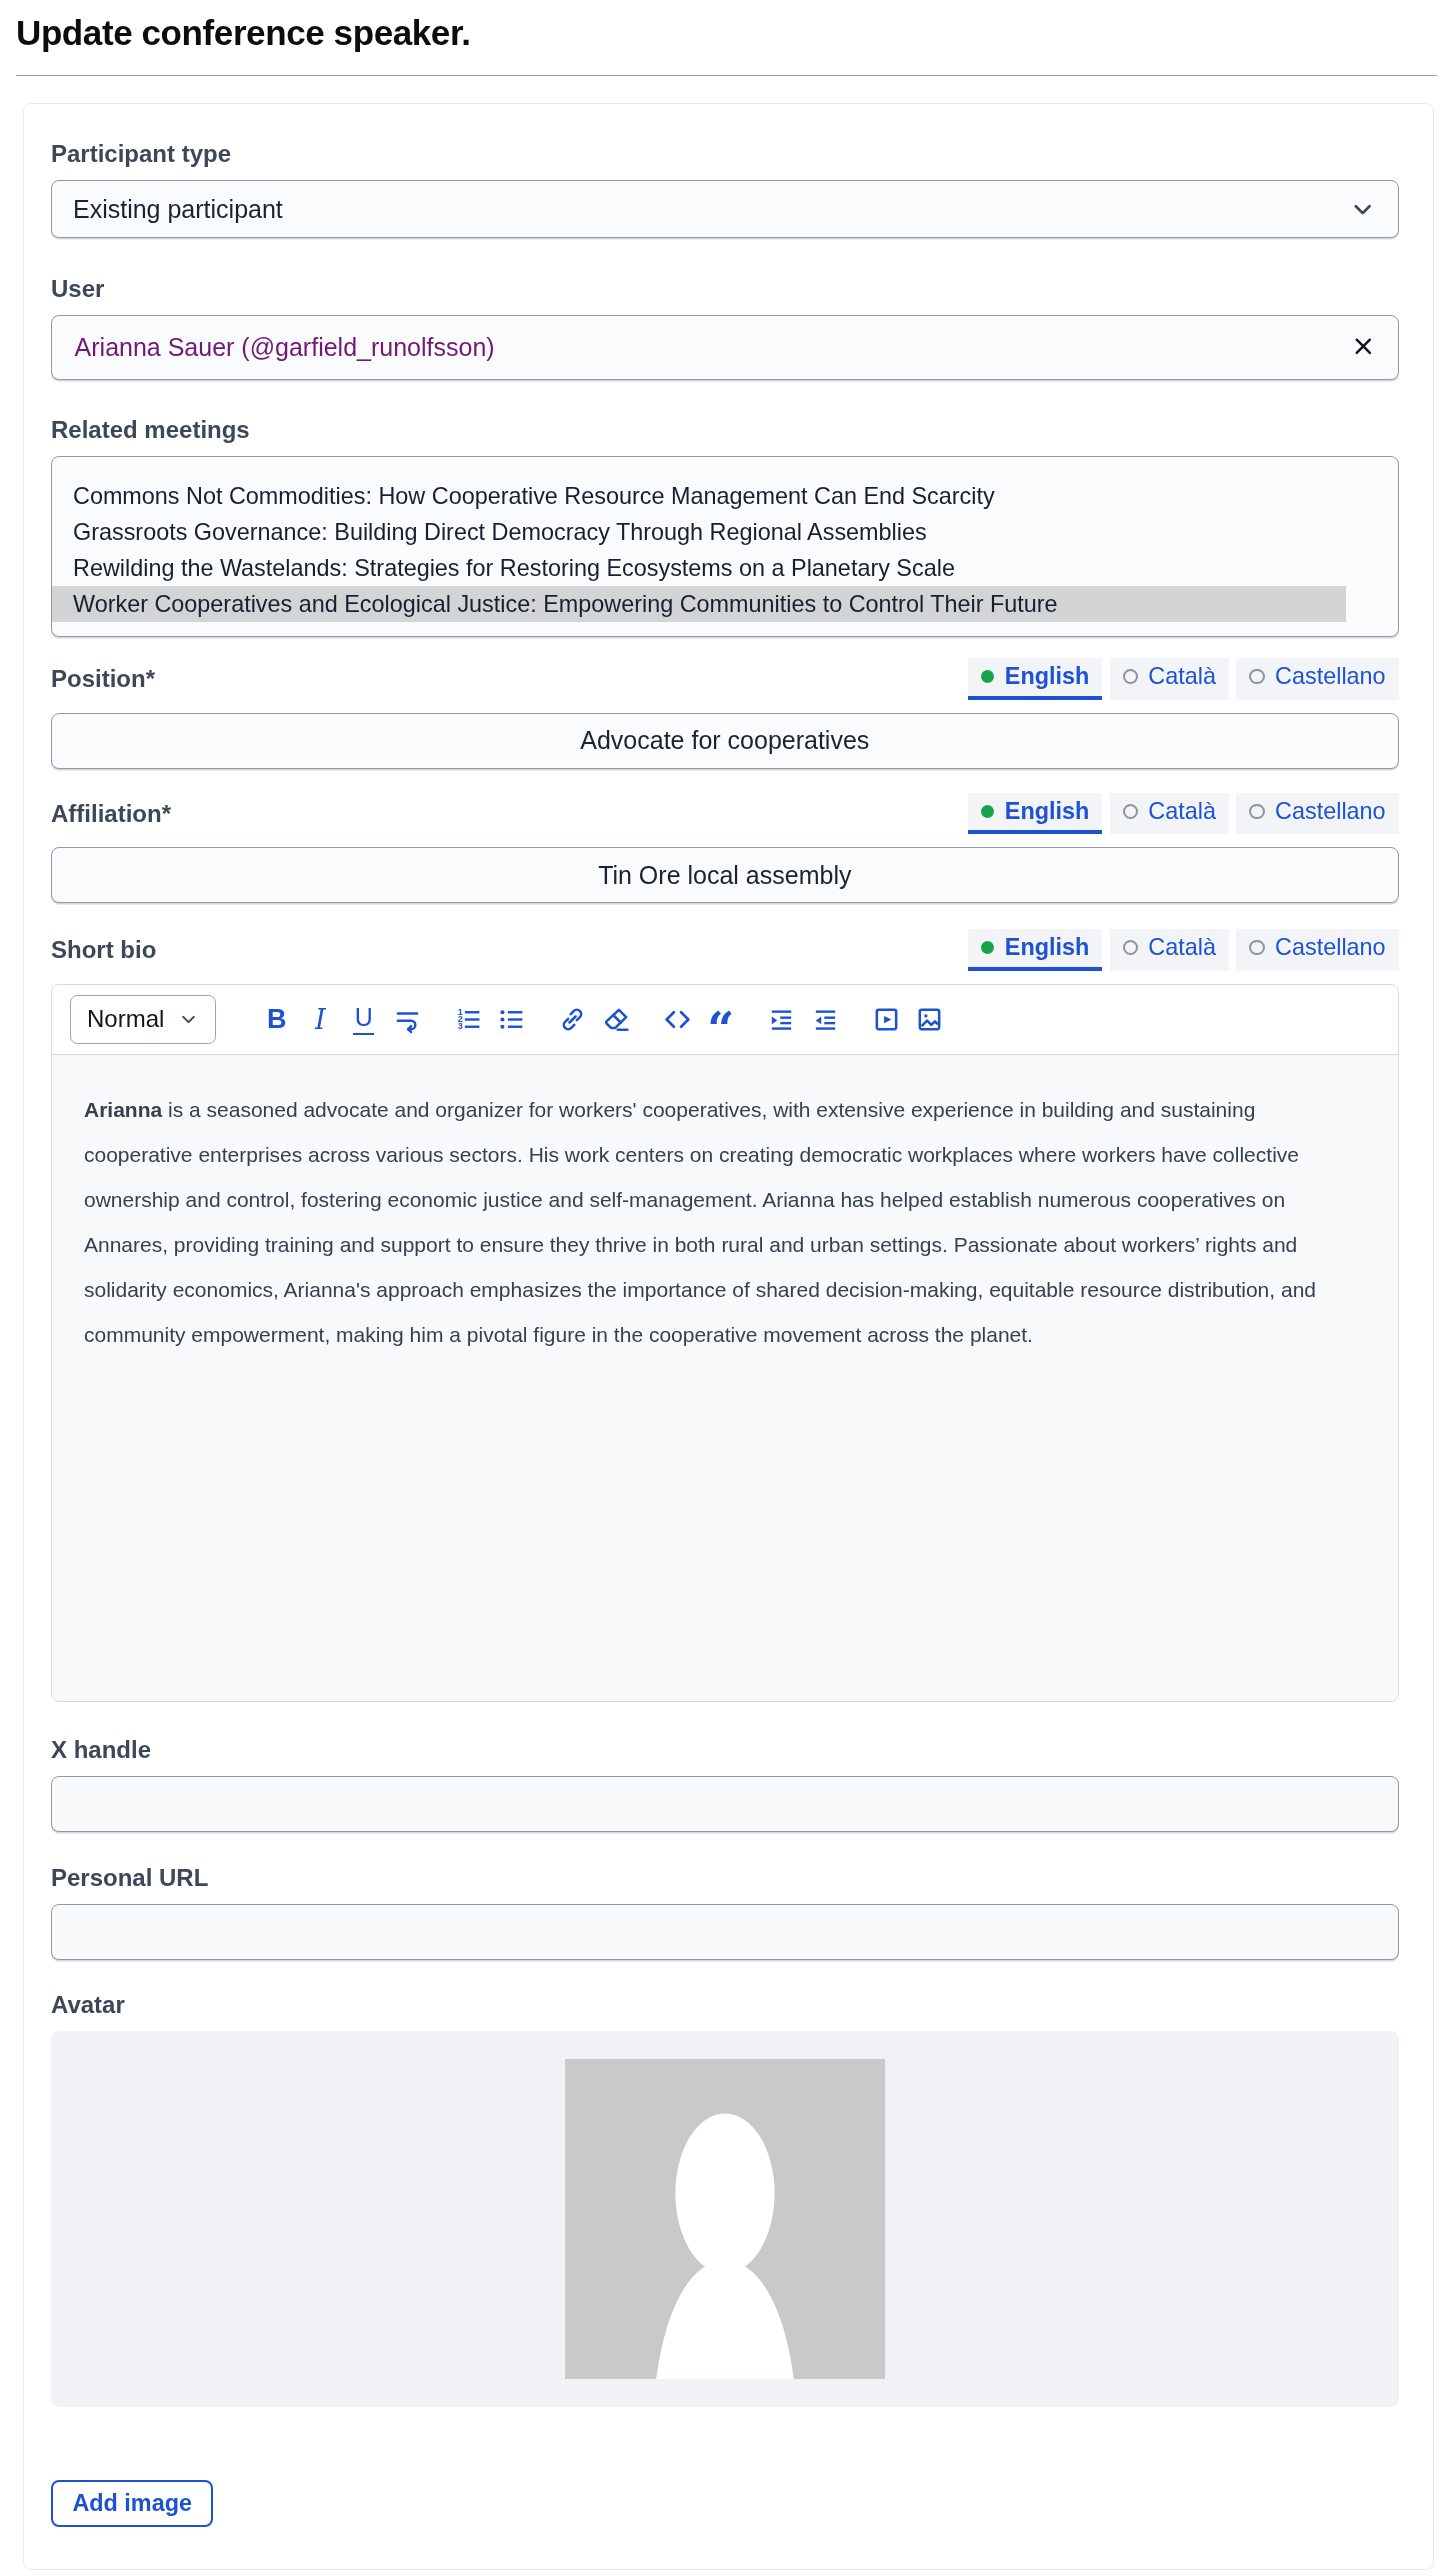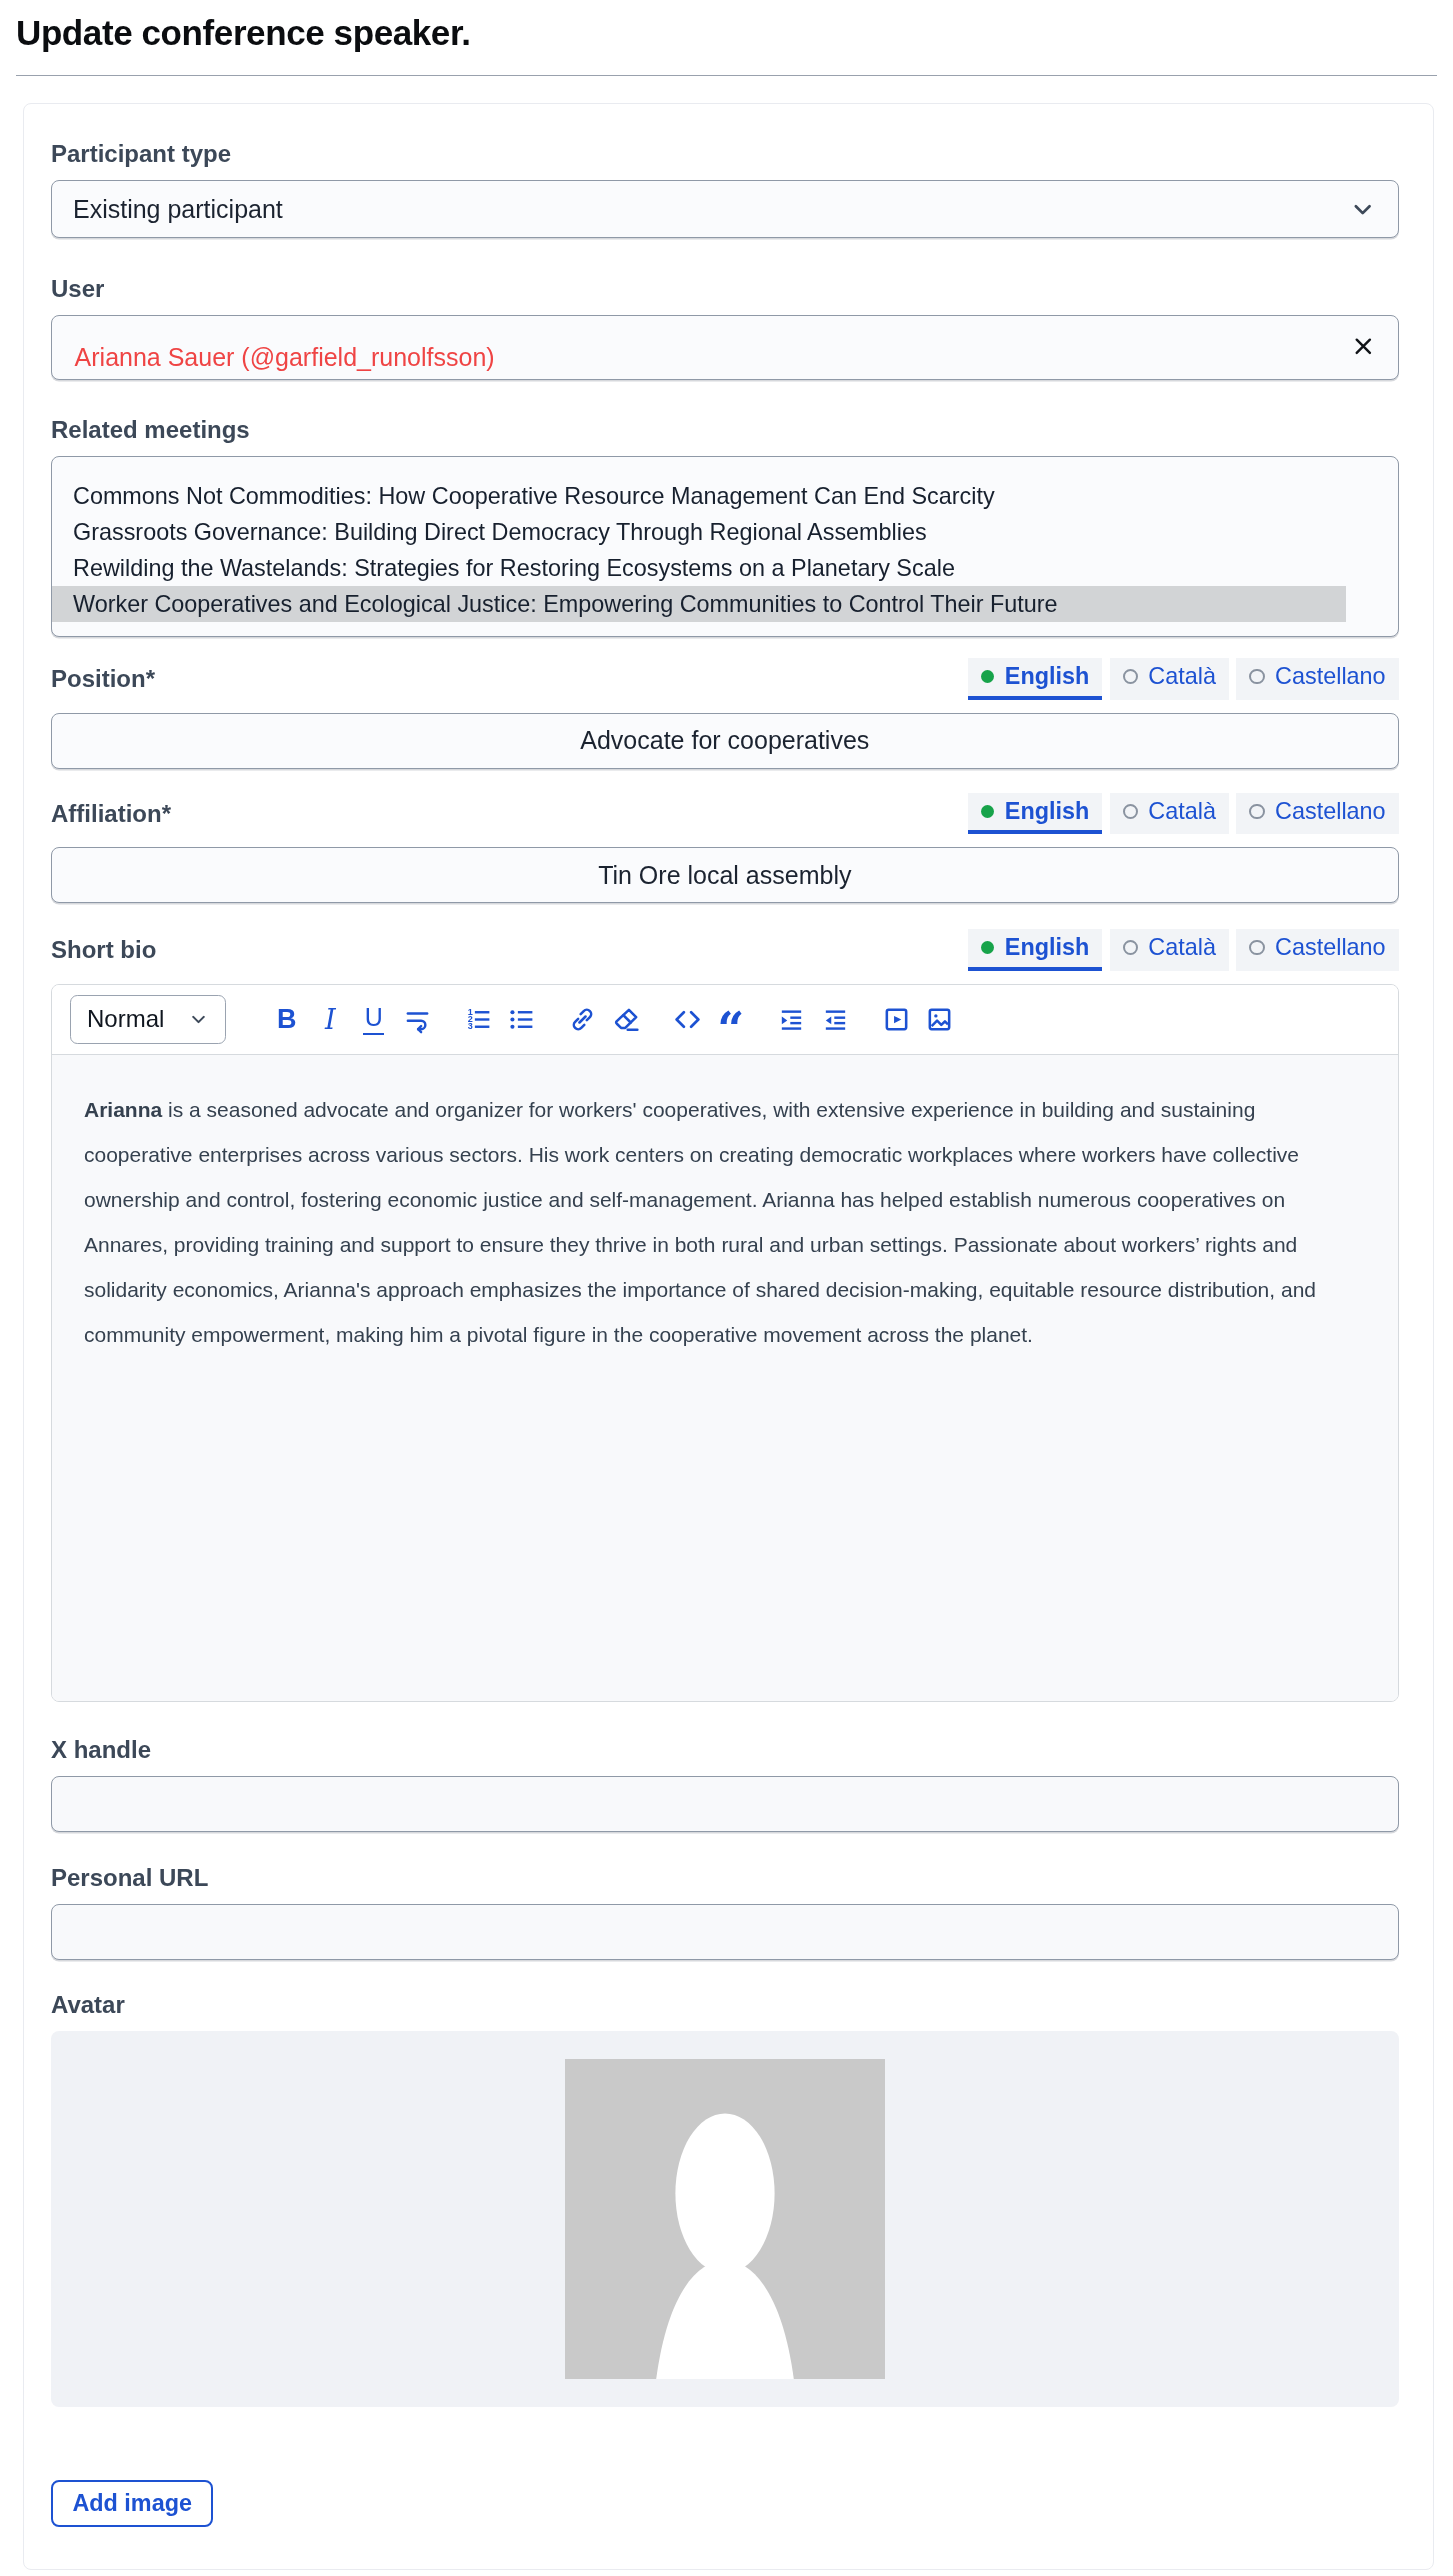--- a/index.html
+++ b/index.html
@@ -4,21 +4,21 @@
 <style>
   html,body{margin:0;padding:0;background:#ffffff;}
   body{width:1453px;height:2576px;font-family:"Liberation Sans",sans-serif;color:#1b2330;overflow:hidden;}
   .page-title{margin:13px 0 0 16px;font-size:35px;font-weight:700;color:#0b0d10;letter-spacing:-0.4px;}
   .title-divider{margin:22px 16px 0 16px;border:none;border-top:1.6px solid #99a1ad;height:0;}
   .card{margin:27.4px 19.4px 0 22.6px;border:1.6px solid #e9ebf0;border-radius:8px;padding:36px 34px 42px 27.4px;box-sizing:border-box;}
   .field-label{display:block;font-size:24px;font-weight:700;color:#3c4858;margin:0 0 12px 0;}
   .control{box-sizing:border-box;width:100%;border:1.6px solid #8f99a7;border-radius:8px;background:#fafbfd;font-size:25px;color:#1b2330;}
   .select-box{height:58px;display:flex;align-items:center;justify-content:space-between;padding:0 21px;cursor:pointer;box-shadow:0 1.6px 0 rgba(90,100,115,.25);}
   .user-box{height:65px;position:relative;box-shadow:0 1.6px 0 rgba(90,100,115,.25);}
-  .user-value{position:absolute;left:22.6px;bottom:7px;font-size:25px;color:#ef4444;}
+  .user-value{position:absolute;left:22.6px;bottom:17px;font-size:25px;color:#701a75;}
   .clear-btn{position:absolute;right:21px;top:16px;width:27.4px;height:27.4px;display:flex;align-items:center;justify-content:center;cursor:pointer;background:none;border:none;padding:0;}
   .listbox{height:181px;padding:21px 0 0 0;overflow:hidden;box-shadow:0 1.6px 0 rgba(90,100,115,.25);}
   .listbox .opt{height:36px;line-height:36px;padding-left:21px;margin-right:52px;font-size:23.4px;color:#17202e;white-space:nowrap;overflow:hidden;cursor:default;}
   .listbox .opt.selected{background:#d2d4d6;}
   .label-row{display:flex;justify-content:space-between;align-items:flex-end;margin-bottom:13px;gap:44px;}
   .label-row .field-label{margin-bottom:6.5px;}
   .tabs{display:flex;gap:7.3px;align-items:flex-end;}
   .tab{display:flex;align-items:center;gap:10.5px;background:#f2f4f7;padding:4.8px 13px 5.7px 13px;font-size:23.4px;color:#1d52d2;cursor:pointer;border-bottom:4px solid transparent;}
   .tab.active{font-weight:700;border-bottom:4px solid #1d52d2;}
   .dot{width:13px;height:13px;border-radius:50%;background:#17a34a;}
@@ -28,21 +28,21 @@
   .f-user{margin-top:37px;}
   .f-meetings{margin-top:36px;}
   .f-position{margin-top:21px;}
   .f-affiliation{margin-top:24px;}
   .f-bio{margin-top:26px;}
   .f-xhandle{margin-top:34px;}
   .f-url{margin-top:32px;}
   .f-avatar{margin-top:31px;}
   .editor{border:1.6px solid #d6dade;border-radius:8px;overflow:hidden;}
   .toolbar{height:69px;background:#ffffff;border-bottom:1.6px solid #d6dade;display:flex;align-items:center;padding:0 18px;}
-  .style-select{border:1.6px solid #9aa3b0;border-radius:7.3px;height:47px;display:flex;align-items:center;gap:24px;padding:0 16px;font-size:24px;color:#10161f;background:#fff;cursor:pointer;margin-right:42px;}
+  .style-select{border:1.6px solid #9aa3b0;border-radius:7.3px;height:47px;display:flex;align-items:center;gap:14px;padding:0 16px;font-size:24px;color:#10161f;background:#fff;cursor:pointer;margin-right:42px;}
   .tbtn{width:37px;height:44px;display:flex;align-items:center;justify-content:center;background:none;border:none;padding:0;cursor:pointer;color:#1d52d2;}
   .tgroup{display:flex;margin-right:24px;gap:6.5px;}
   .tb-b{font-size:27px;font-weight:800;color:#1d52d2;}
   .tb-i{font-size:27px;font-style:italic;font-family:"DejaVu Serif",serif;color:#1d52d2;}
   .tb-u{font-size:25px;color:#1d52d2;border-bottom:2.4px solid #1d52d2;padding:0 1.6px 0.8px 1.6px;}
   .tb-q{font-size:47px;line-height:24px;font-family:"DejaVu Serif",serif;color:#1d52d2;font-weight:700;position:relative;top:9.7px;}
   .editor-body{background:#f8f9fb;min-height:646px;padding:32px 32px 0 32px;box-sizing:border-box;}
   .editor-body p{margin:0;font-size:21px;line-height:45px;color:#35414f;max-width:1292px;}
   .avatar-panel{background:#f0f2f6;border-radius:8px;height:376px;display:flex;align-items:center;justify-content:center;}
   .avatar-rect{width:320px;height:320px;background:#c9c9c9;}

